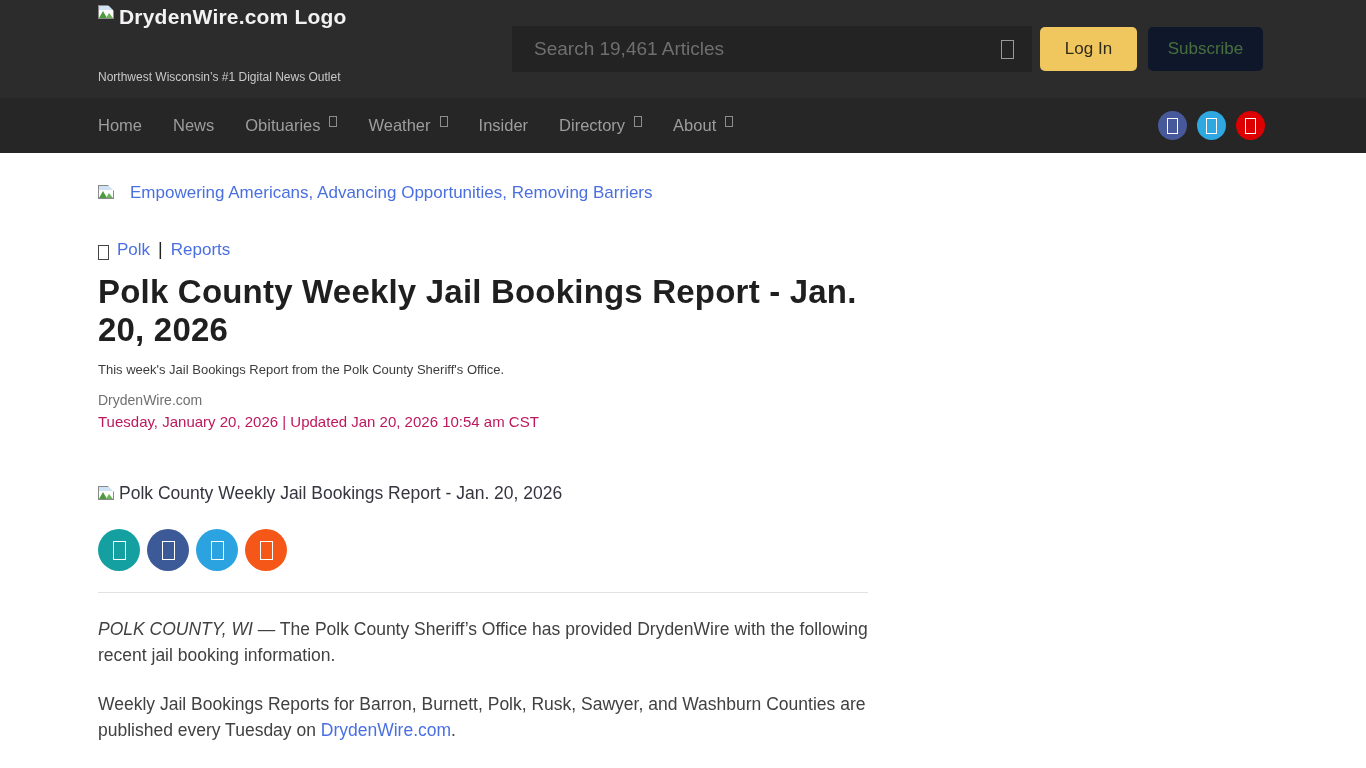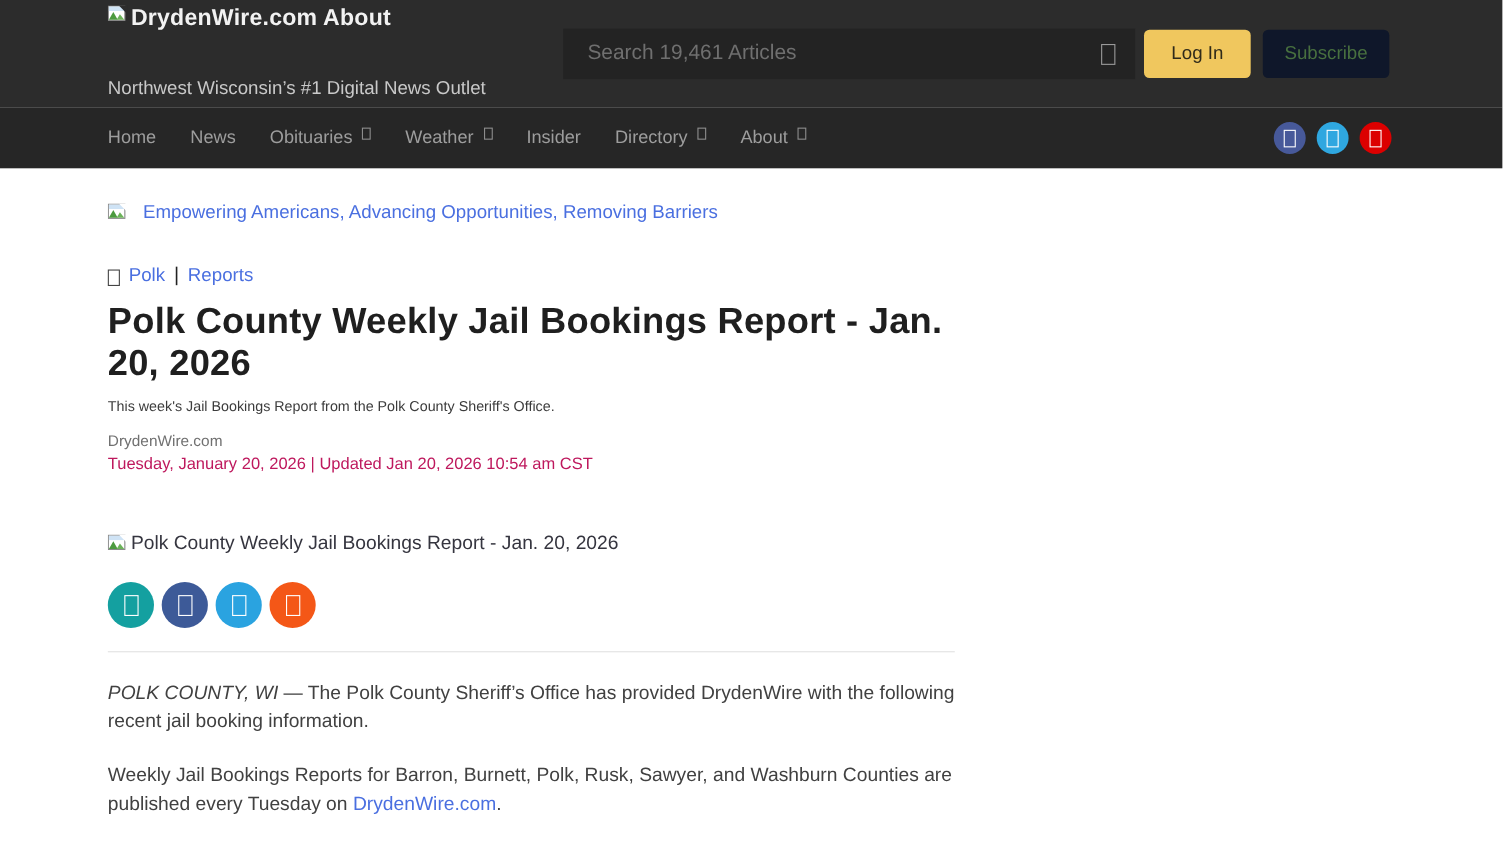--- a/index.html
+++ b/index.html
@@ -5,21 +5,21 @@
   * { margin:0; padding:0; box-sizing:border-box; }
   html,body { width:1366px; height:768px; overflow:hidden; background:#fff;
     font-family:"Liberation Sans", sans-serif; }
   .container { width:1170px; margin:0 auto; position:relative; }
 
   
   .site-header { background:#2c2c2c; height:98px; }
   .site-header .container { height:98px; }
   .logo-line { position:absolute; left:0; top:5px; display:flex; align-items:flex-start; gap:3px; }
   .logo-alt { color:#f2f2f2; font-size:21px; font-weight:bold; letter-spacing:0.2px; }
-  .tagline { position:absolute; left:0; top:70px; color:#c9c9c9; font-size:17px; }
+  .tagline { position:absolute; left:0; top:70px; color:#c9c9c9; font-size:12px; }
 
   .search-wrap { position:absolute; left:414px; top:26px; width:520px; height:46px; }
   .search-input { width:100%; height:100%; background:#232323; border:none; outline:none;
     color:#fca5a5; font-size:19px; padding:0 50px 0 22px; font-family:"Liberation Sans", sans-serif; }
   .search-input::placeholder { color:#6f6f6f; opacity:1; }
   .search-icon { position:absolute; right:18px; top:14px; width:13px; height:19px;
     border:1px solid #9a9a9a; }
 
   .header-buttons { position:absolute; right:5px; top:27px; display:flex; gap:11px; }
   .btn { border:none; border-radius:5px; height:44px; font-size:17px; cursor:pointer;
@@ -78,21 +78,21 @@
     <div class="logo-line">
       <span class="bimg-icon">
         <svg width="18" height="16" viewBox="0 0 18 16">
             <rect x="0.5" y="0.5" width="15" height="13" fill="#fff" stroke="#8a8a8a"></rect>
             <polygon points="1,13 5,6 9,13" fill="#4c9a3f"></polygon>
             <polygon points="8,13 11,8 15,13" fill="#6cb35a"></polygon>
             <rect x="1" y="1" width="14" height="4" fill="#cfe3f5"></rect>
             <polygon points="10,0 18,0 18,8" fill="#2c2c2c"></polygon>
           </svg>
       </span>
-      <span class="logo-alt">DrydenWire.com About</span>
+      <span class="logo-alt">DrydenWire.com Logo</span>
     </div>
     <div class="tagline">Northwest Wisconsin’s #1 Digital News Outlet</div>
 
     <div class="search-wrap">
       <input class="search-input" type="text" placeholder="Search 19,461 Articles" style="">
       <span class="search-icon"></span>
     </div>
 
     <div class="header-buttons">
       <button class="btn btn-login">Log In</button>

